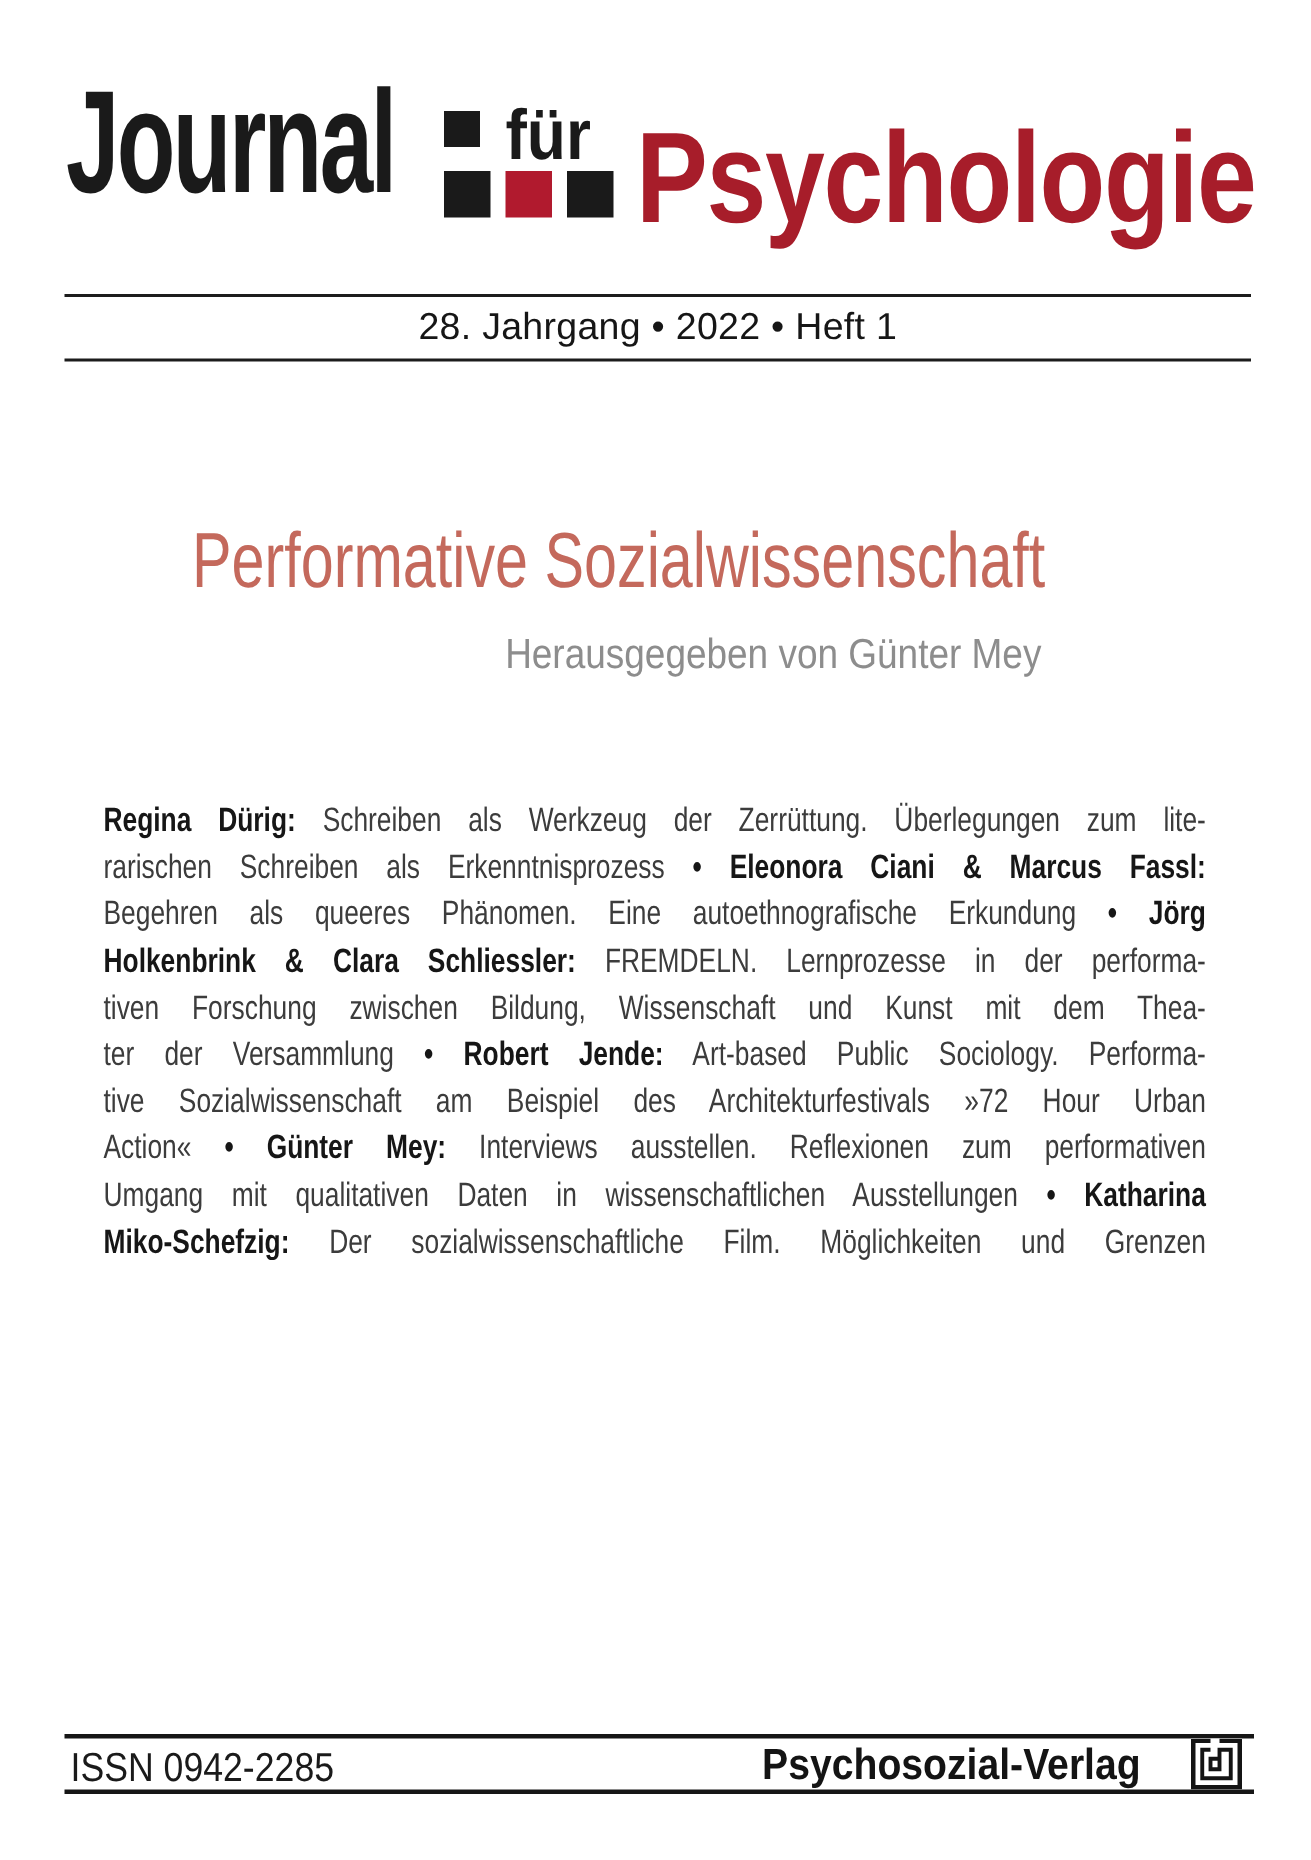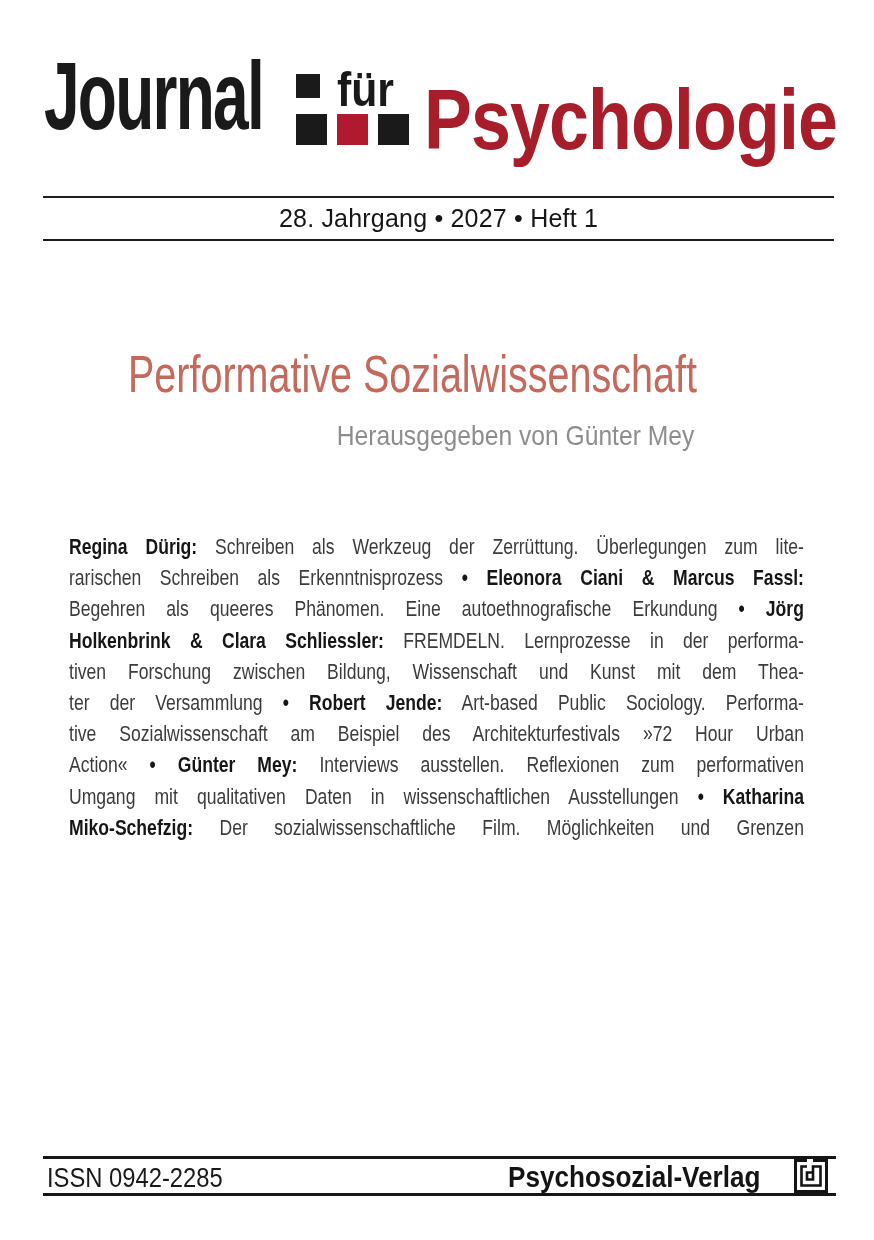--- a/index.html
+++ b/index.html
@@ -85,21 +85,21 @@
     <div class="sq sq-top"></div>
     <div class="mast-fuer">für</div>
     <div class="sq sq-b1"></div>
     <div class="sq sq-b2"></div>
     <div class="sq sq-b3"></div>
     <div class="mast-psy">Psychologie</div>
   </div>
 
   <div class="rule rule-top"></div>
   <div class="issue-band">
-    <span>28. Jahrgang • 2027 • Heft 1</span>
+    <span>28. Jahrgang • 2022 • Heft 1</span>
   </div>
   <div class="rule rule-bottom"></div>
 
   <div class="main-title">Performative Sozialwissenschaft</div>
   <div class="main-subtitle">Herausgegeben von Günter Mey</div>
 
   <div class="toc">
     <div class="toc-line"><span class="b">Regina Dürig:</span><span class="r"> Schreiben als Werkzeug der Zerrüttung. Überlegungen zum lite-</span></div>
     <div class="toc-line"><span class="r">rarischen Schreiben als Erkenntnisprozess </span><span class="b">• Eleonora Ciani &amp; Marcus Fassl:</span></div>
     <div class="toc-line"><span class="r">Begehren als queeres Phänomen. Eine autoethnografische Erkundung </span><span class="b">• Jörg</span></div>

